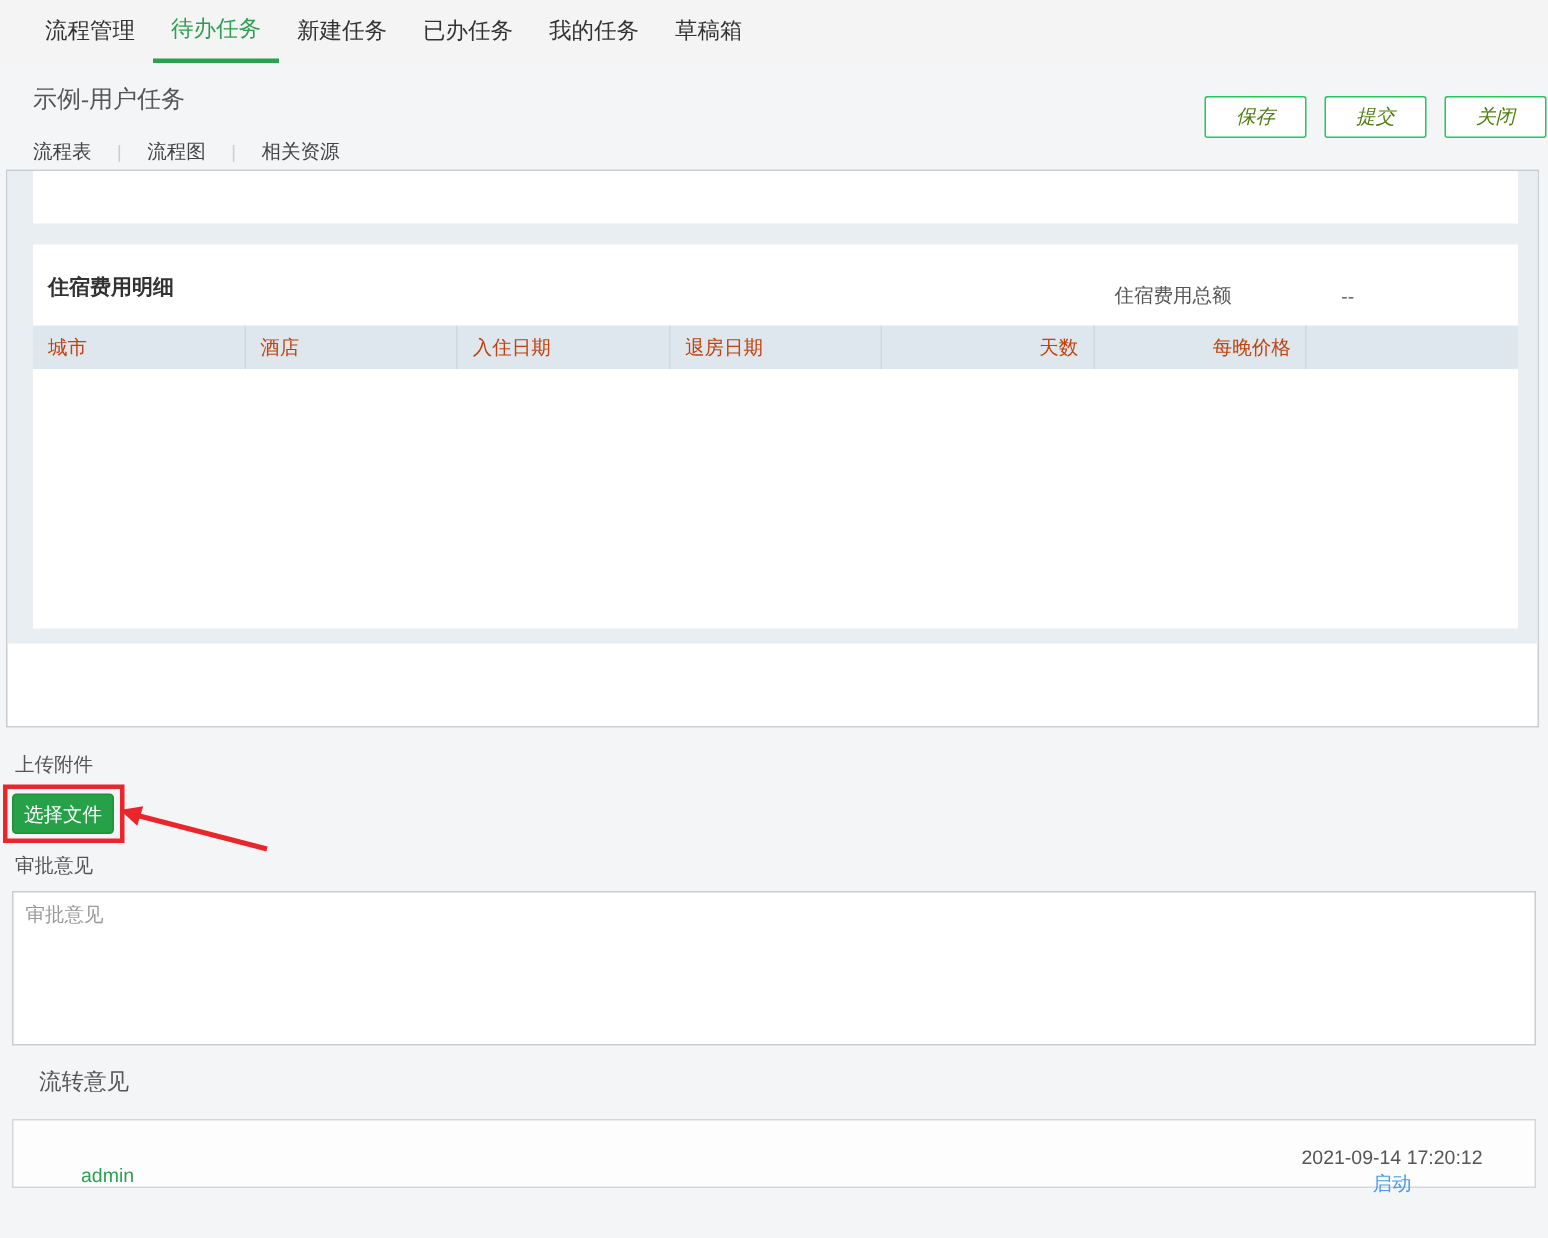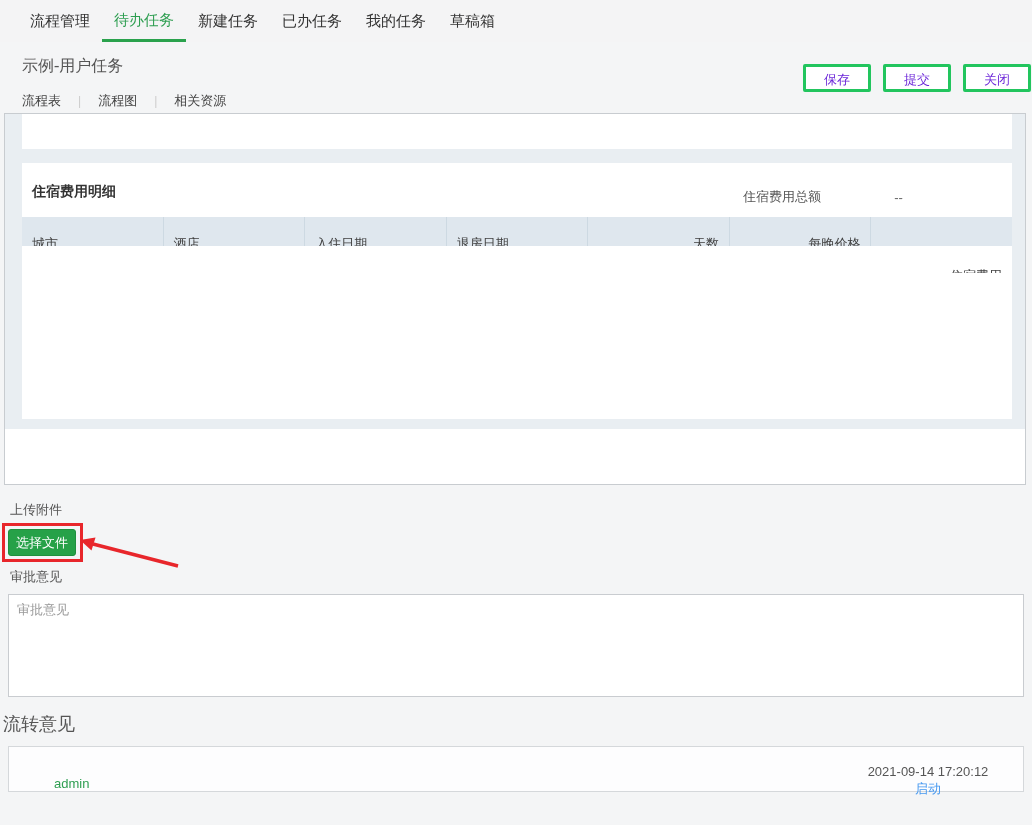--- a/index.html
+++ b/index.html
@@ -8,56 +8,56 @@
   #app { position:relative; width:1032px; height:825px; background:#f4f5f6; overflow:hidden; }
 
   
   .navbar { position:absolute; top:0; left:0; right:0; height:42px; display:flex; padding-left:18px; background:#f4f4f5; }
   .nav-tab { padding:0 12px; line-height:41px; font-size:15px; color:#333; cursor:pointer; white-space:nowrap; }
   .nav-tab.active { color:#2e9e51; border-bottom:3px solid #2aa24d; line-height:39px; }
 
   
   .header-title { position:absolute; left:22px; top:56px; font-size:16px; color:#555;font-family:Liberation Serif, serif; }
   .header-buttons { position:absolute; right:1px; top:64px; display:flex; gap:12px; }
-  .btn { width:68px; height:28px; background:#fff; border:3px solid #22c55e; border-radius:2px; font-size:13px; color:#6d28d9; text-align:center; line-height:26px; cursor:pointer; }
+  .btn { width:68px; height:28px; background:#fff; border:1px solid #22c55e; border-radius:2px; font-size:13px; color:#4d7c0f; text-align:center; line-height:26px; cursor:pointer;font-style:italic; }
 
   
   .sublinks { position:absolute; left:22px; top:92px; font-size:13px; color:#444; display:flex; align-items:center; }
   .sublink { cursor:pointer; }
   .sublink-sep { color:#ccc; margin:0 17px; font-size:12px; }
 
   
   .form-panel { position:absolute; left:4px; top:113px; width:1022px; height:372px; border:1px solid #c8ccd0; background:#ffffff; }
   .form-scroll { position:absolute; top:0; left:0; right:0; height:315px; background:#e9eef2; overflow:hidden; }
   .white-sliver { position:absolute; top:0; left:17px; right:13px; height:35px; background:#ffffff; }
   .detail-card { position:absolute; top:49px; left:17px; right:13px; height:256px; background:#ffffff; }
 
   .card-header { display:flex; align-items:center; padding:15px 10px 11px 10px; }
   .card-title { font-weight:bold; font-size:14px; color:#333; }
   .card-total { margin-left:auto; margin-right:26px; display:flex; align-items:center; font-size:13px; color:#555;margin-top:10px; }
   .total-value { width:155px; text-align:center; color:#666; }
 
   .tbl-header { display:flex; height:29px; background:#dfe7ee; }
-  .tbl-th { flex:1; line-height:29px; font-size:13px; color:#404040; padding:12px 10px; border-right:1px solid #cdd9e2; overflow:hidden; white-space:nowrap; }
+  .tbl-th { flex:1; line-height:29px; font-size:13px; color:#c2410c; padding:0 10px; border-right:1px solid #cdd9e2; overflow:hidden; white-space:nowrap; }
   .tbl-th:last-child { border-right:none;margin-top:32px; }
   .tbl-th.right { text-align:right; }
 
   
   .upload-label { position:absolute; left:10px; top:501px; font-size:13px; color:#555; }
   .upload-btn { position:absolute; left:8px; top:529px; width:68px; height:27px; background:#26a148; color:#fff; border:1px solid #1f8f3e; border-radius:3px; font-size:13px; text-align:center; line-height:25px; cursor:pointer; }
   .annotation-box { position:absolute; left:2px; top:523px; width:81px; height:39px; border:3px solid #e8262b; pointer-events:none; }
   .annotation-arrow { position:absolute; left:78px; top:534px; width:112px; height:42px; pointer-events:none; }
 
   
   .approval-label { position:absolute; left:10px; top:568px; font-size:13px; color:#555; }
   .approval-textarea { position:absolute; left:8px; top:594px; width:1016px; height:103px; border:1px solid #c9ccd0; background:#fff; resize:none; font-family:"Liberation Sans","DejaVu Sans",sans-serif; font-size:13px; color:#333; padding:6px 8px; }
   .approval-textarea::placeholder { color:#999; opacity:1; }
 
   
-  .flow-label { position:absolute; left:3px; top:712px; font-size:18px; color:#555; }
+  .flow-label { position:absolute; left:26px; top:712px; font-size:15px; color:#555; }
   .flow-panel { position:absolute; left:8px; top:746px; width:1016px; height:46px; border:1px solid #d5d8db; background:#fdfdfe; }
   .flow-user { position:absolute; left:45px; top:29px; font-size:13px; color:#2e9e51; }
   .flow-right { position:absolute; right:20px; top:17px; width:150px; text-align:center; }
   .flow-time { font-size:13px; color:#555; }
   .flow-action { margin-top:1px; font-size:13px; color:#4799f0; cursor:pointer;font-family:Liberation Serif, serif; }
 </style>
 </head>
 <body>
 
 <div id="app">

